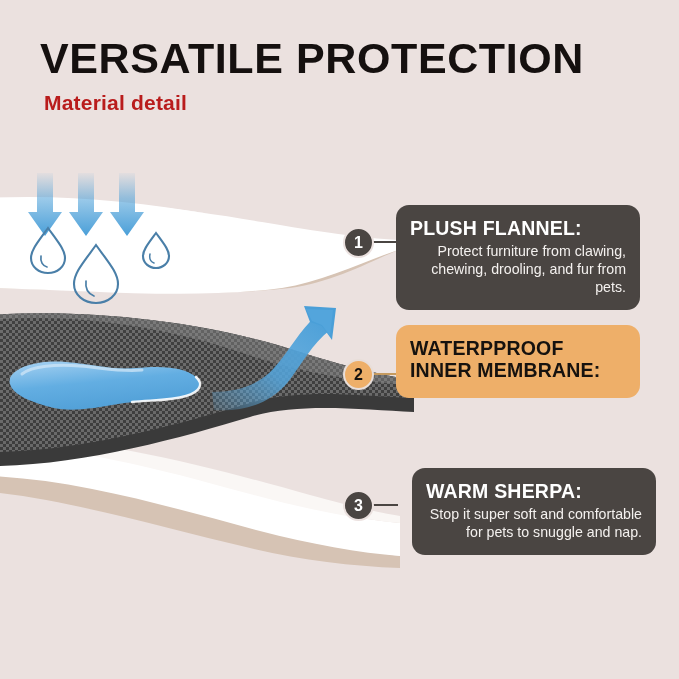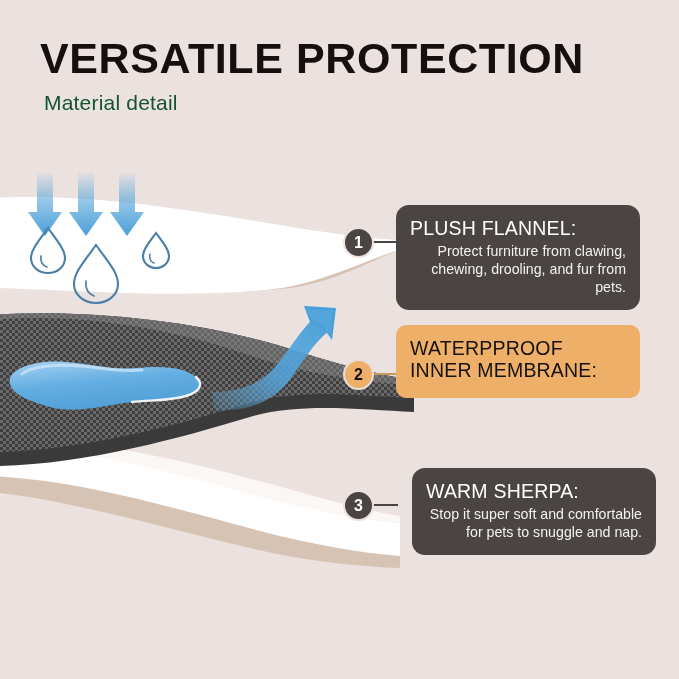--- a/index.html
+++ b/index.html
@@ -31,22 +31,22 @@
     font-size: 43px;
     font-weight: bold;
     letter-spacing: 0.6px;
     color: #15100f;
     line-height: 1.05;
     margin: 0;
     white-space: nowrap;
   }
   #subtitle {
     font-size: 21px;
-    font-weight: normal;
-    color: #14532d;
+    font-weight: bold;
+    color: #b91c1c;
     margin: 10px 0 0 4px;
     letter-spacing: 0.2px;
   }
 
   
   #illustration {
     position: absolute;
     left: 0;
     top: 0;
     width: 679px;
@@ -59,25 +59,24 @@
     width: 244px;
     box-sizing: border-box;
     border-radius: 13px;
     padding: 12px 14px 13px 14px;
   }
   .callout.dark {
     background: #4a4542;
   }
   .callout.orange {
     background: #eeaf69;
-    border-radius: 10px;
   }
   .callout-title {
     font-size: 19.5px;
-    font-weight: normal;
+    font-weight: bold;
     letter-spacing: 0.2px;
     line-height: 1.14;
     margin: 0 0 4px 0;
   }
   .callout.dark .callout-title { color: #ffffff; }
   .callout.orange .callout-title { color: #16120f; }
   .callout-body {
     font-size: 14.2px;
     font-weight: normal;
     line-height: 1.26;

